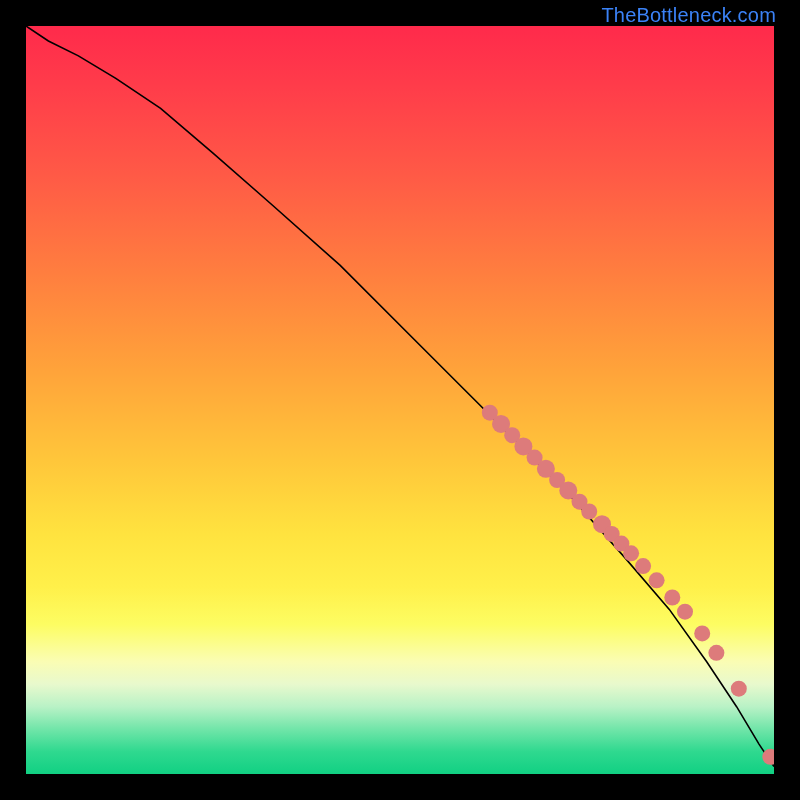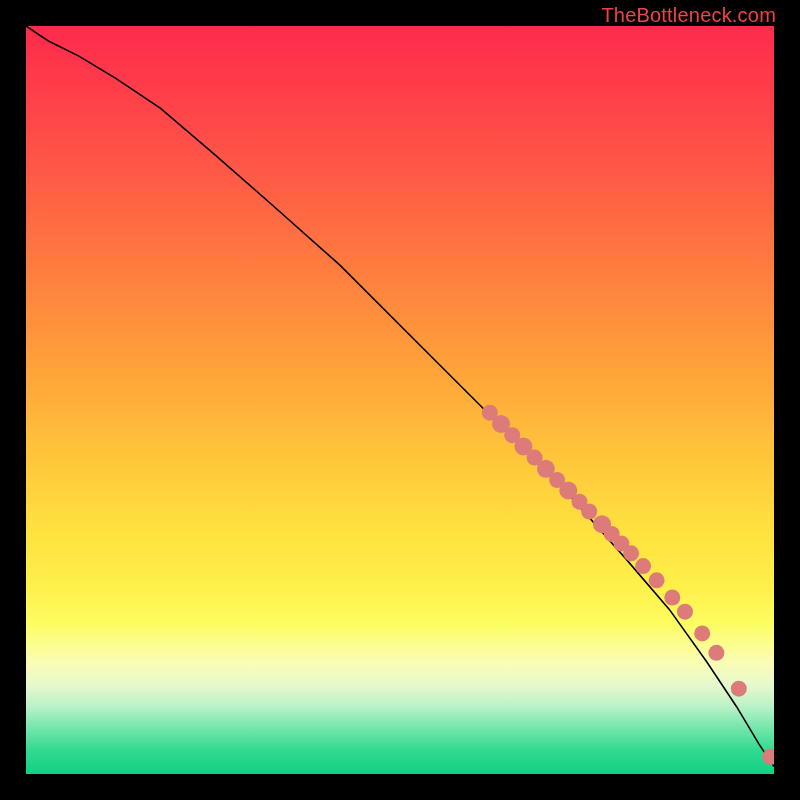--- a/index.html
+++ b/index.html
@@ -41,21 +41,21 @@
       #b9f2c6 91%,
       #71e5a9 94%,
       #2fd98f 97%,
       #11d083 100%
     );
   }
   .watermark {
     position: absolute;
     top: 4px;
     right: 24px;
-    color: #ef4444;
+    color: #3b82f6;
     font-size: 20px;
     letter-spacing: 0.2px;
     user-select: none;
   }
   svg.curve {
     position: absolute;
     top: 0;
     left: 0;
     width: 748px;
     height: 748px;

